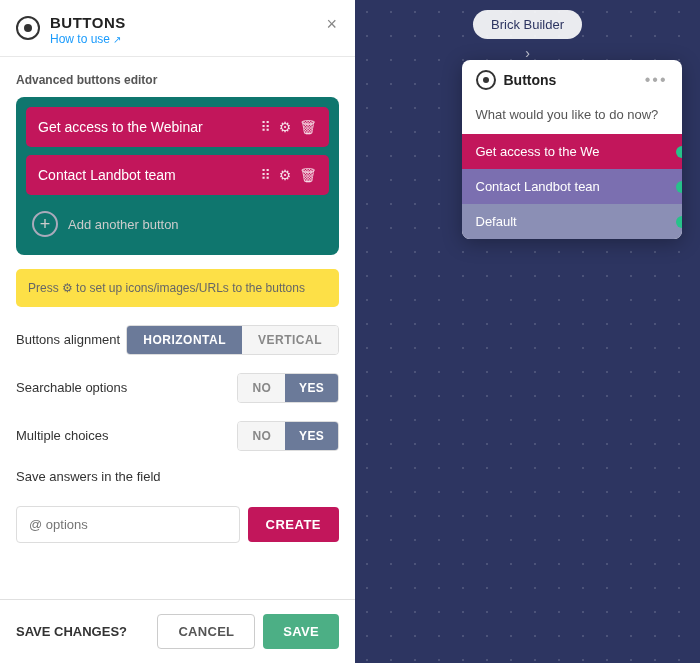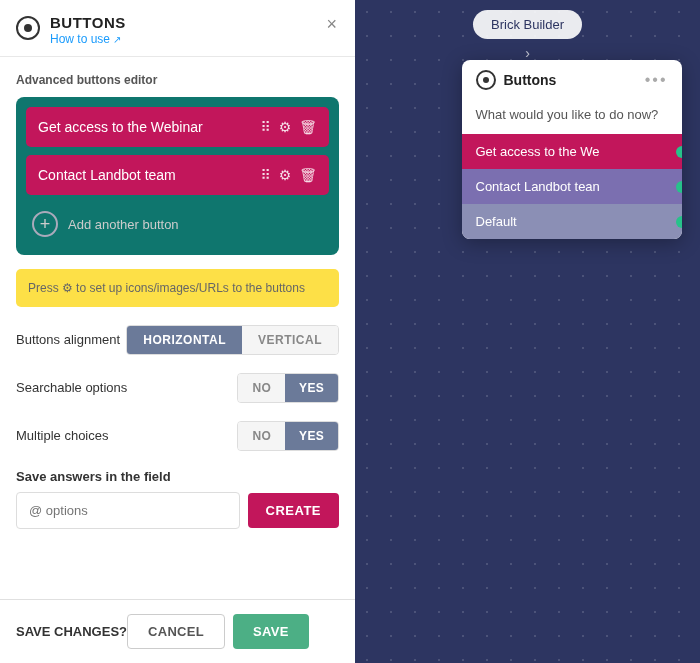--- a/index.html
+++ b/index.html
@@ -85,36 +85,36 @@
     
     .yn-group { display: flex; border: 1px solid #ddd; border-radius: 4px; overflow: hidden; }
     .yn-btn {
       padding: 7px 14px; font-size: 12px; font-weight: 600; cursor: pointer;
       border: none; background: #f5f5f5; color: #888; letter-spacing: 0.3px;
     }
     .yn-btn.active { background: #6b7a99; color: #fff; }
 
     
     .save-answers-section { margin-bottom: 18px; }
-    .save-answers-title { font-size: 13px; color: #333; font-weight: 700; margin-bottom: 8px; }
+    .save-answers-title { font-size: 13px; color: #333; font-weight: 400; margin-bottom: 22px; }
     .save-answers-row { display: flex; gap: 8px; align-items: center; }
     .save-input {
       flex: 1; border: 1px solid #ddd; border-radius: 4px; padding: 10px 12px;
       font-size: 13px; color: #999; outline: none;
     }
     .create-btn {
       background: #c2165b; color: #fff; border: none; border-radius: 4px;
       padding: 10px 18px; font-size: 13px; font-weight: 700; cursor: pointer;
       letter-spacing: 0.5px;
     }
 
     
     .panel-footer {
       border-top: 1px solid #e0e0e0; padding: 14px 16px;
-      display: flex; align-items: center; 
+      display: flex; align-items: center; justify-content: space-between;
       background: #fff;
     }
     .footer-label { font-size: 13px; font-weight: 700; color: #333; }
     .footer-actions { display: flex; gap: 8px; }
     .cancel-btn {
       padding: 9px 20px; border: 1px solid #ccc; background: #fff;
       color: #555; font-size: 13px; font-weight: 600; border-radius: 4px;
       cursor: pointer; letter-spacing: 0.3px;
     }
     .save-btn {

